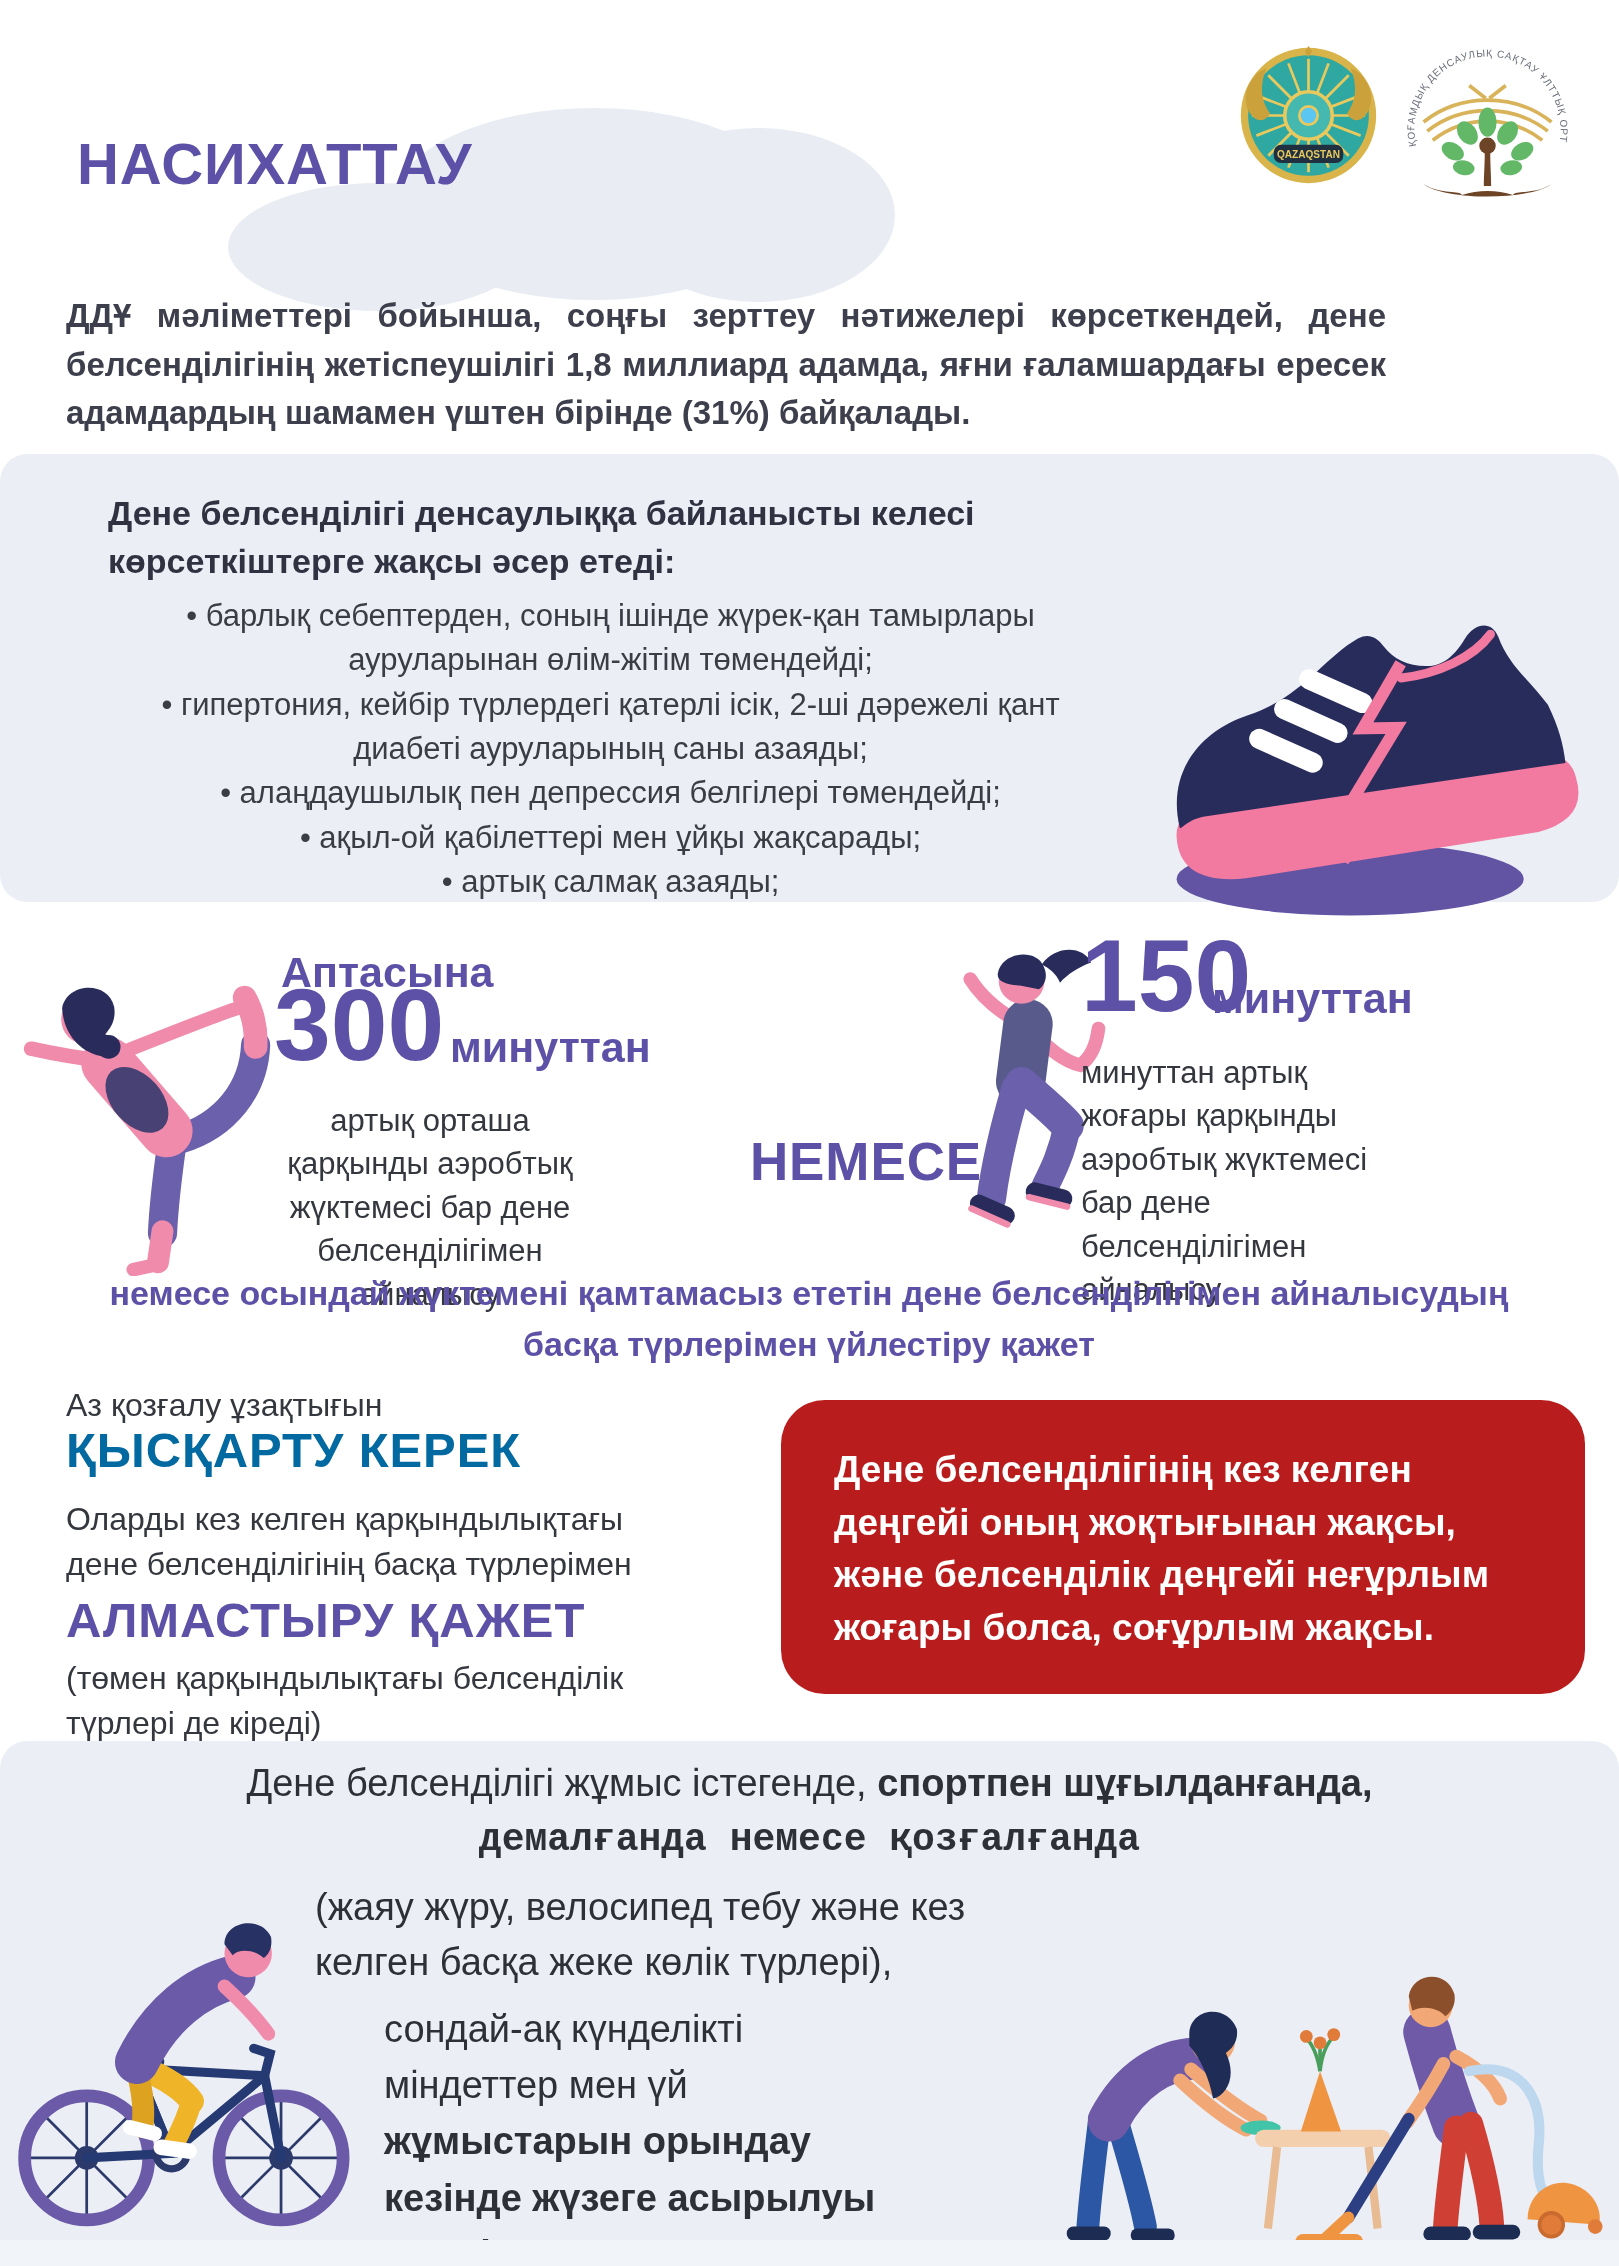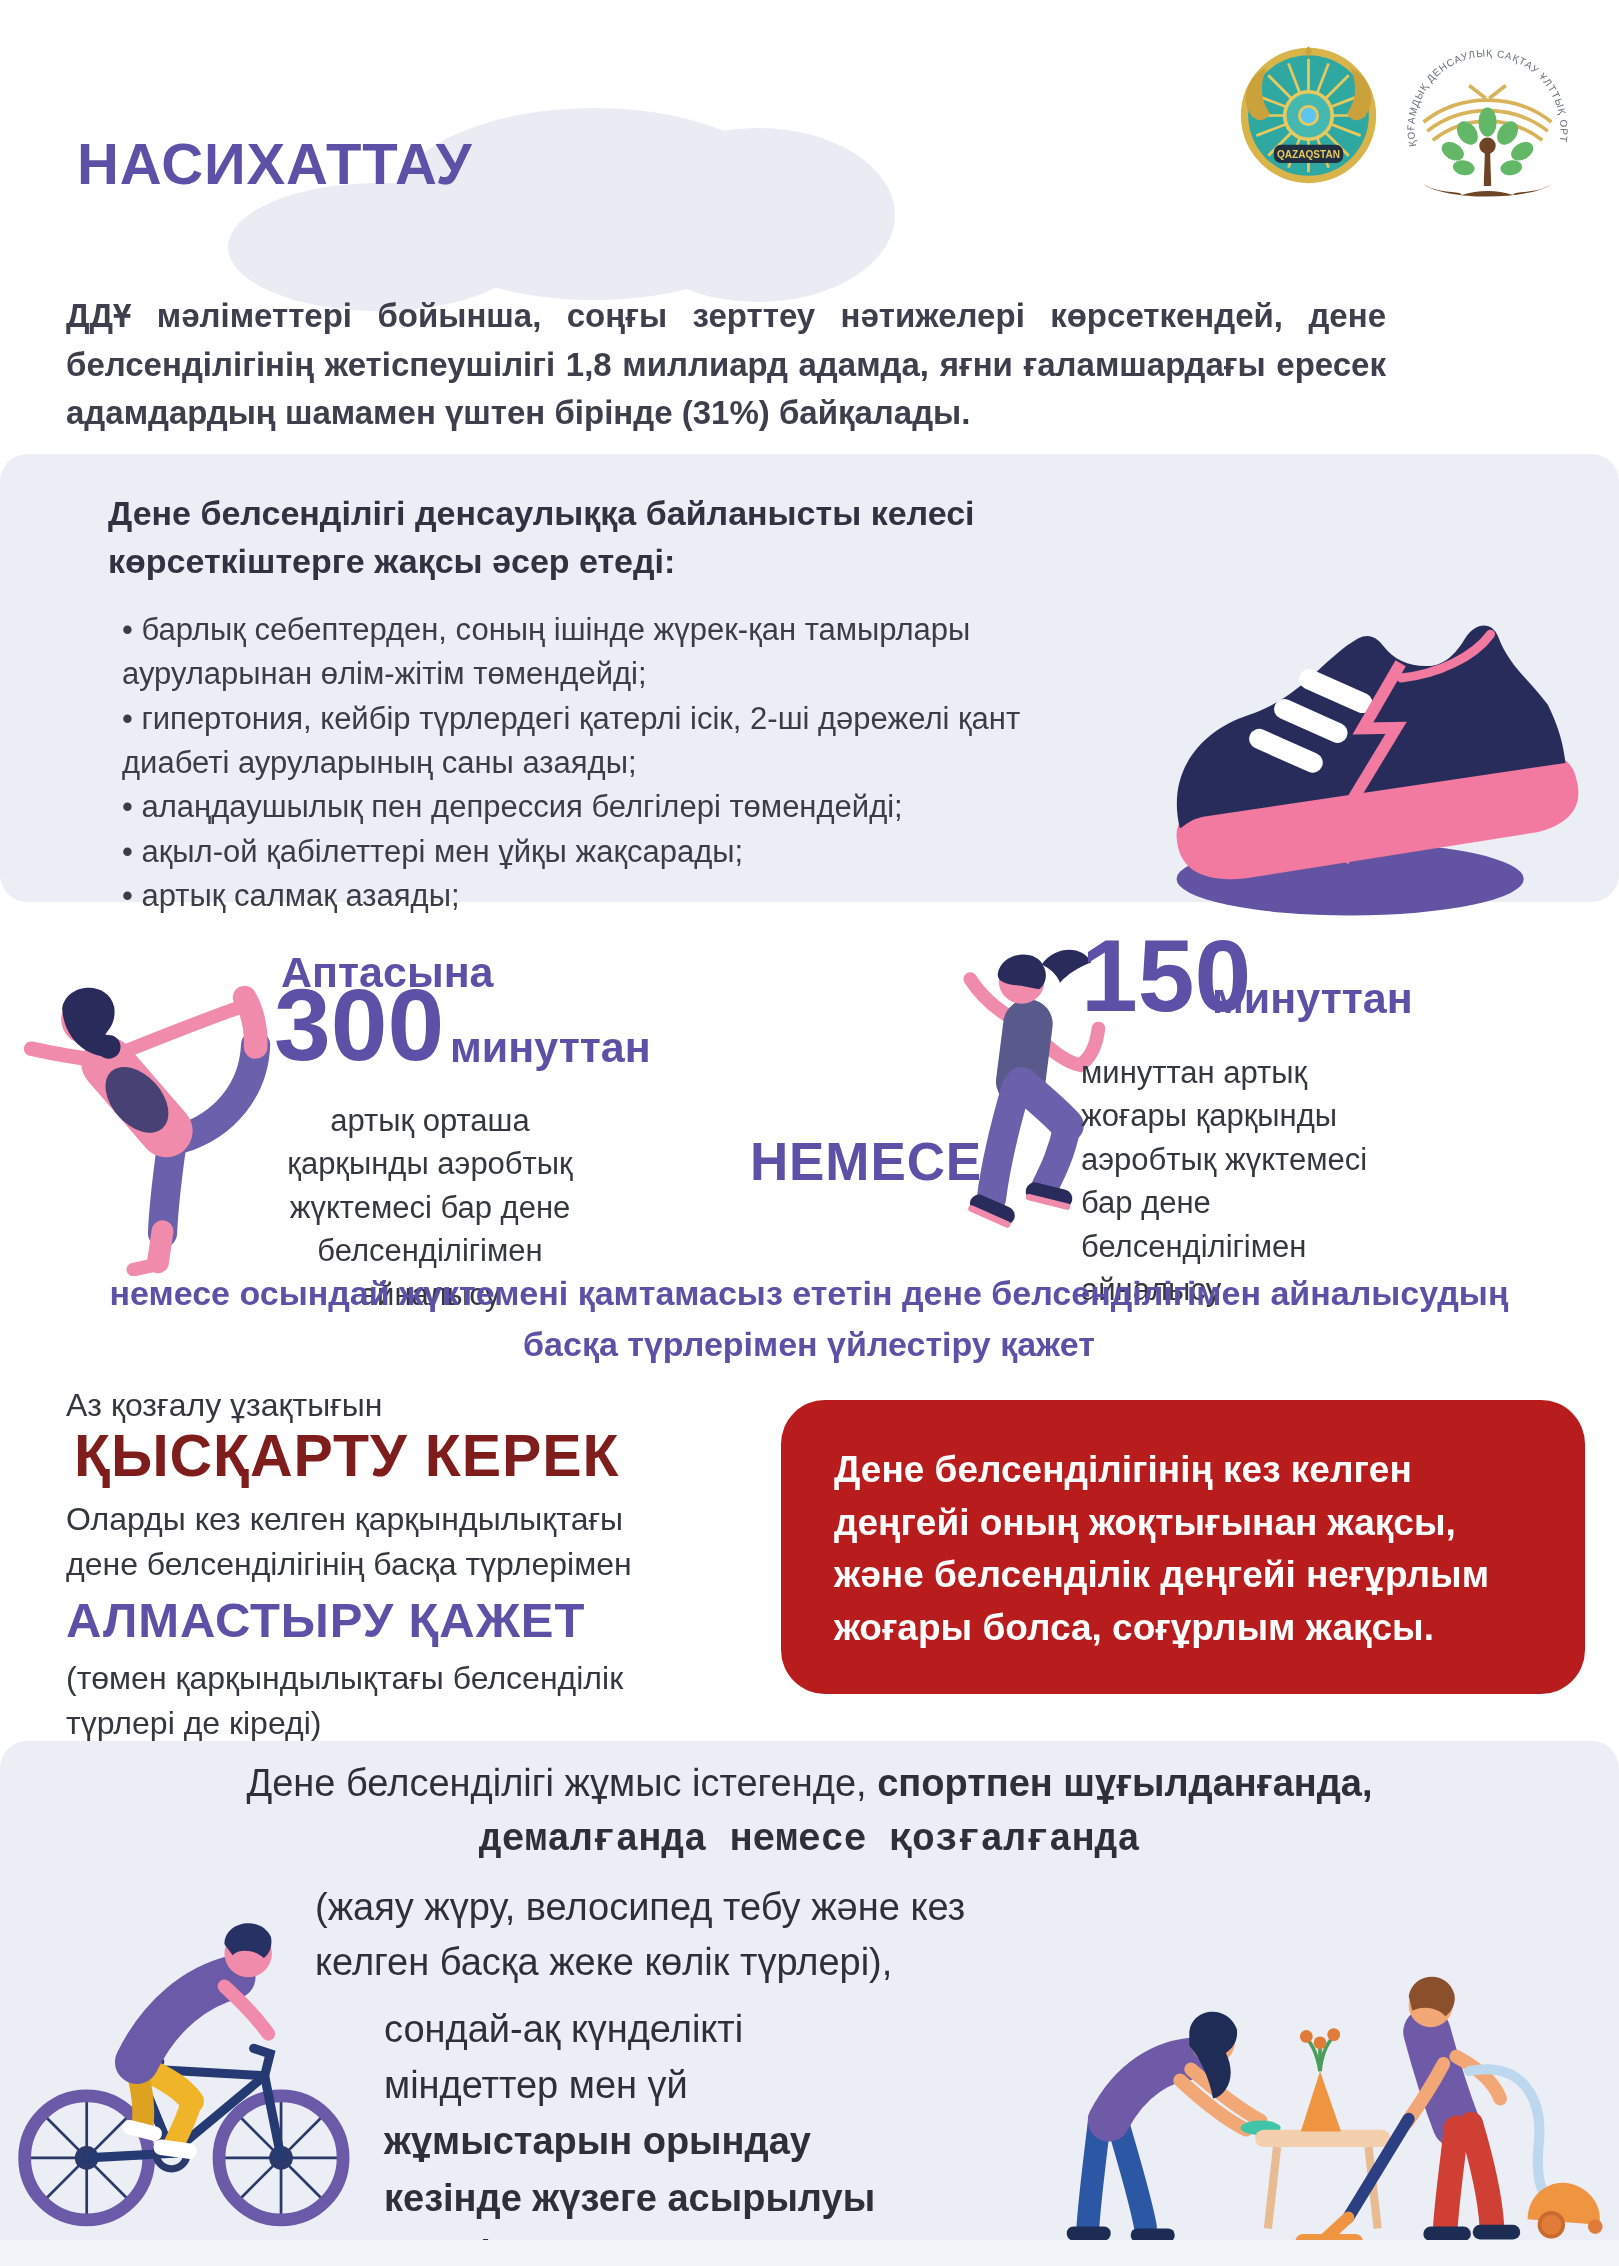--- a/index.html
+++ b/index.html
@@ -13,39 +13,39 @@
   
   .cloud{background:#e9edf3; border-radius:50%;}
   .title1{left:77px; top:58px; font-size:58px; font-weight:800; color:#3f4353; letter-spacing:0.9px;}
   .title2{left:77px; top:130px; font-size:58px; font-weight:800; color:#5c51a6; letter-spacing:0.9px;}
   .intro{left:66px; top:292px; width:1320px; font-size:33px; font-weight:700; color:#3d3f4c;
          line-height:1.47; text-align:justify;}
 
   
   .benefits-bg{left:0; top:454px; width:1619px; height:448px; background:#ebeef4; border-radius:27.4px;}
   .benefits-head{left:108px; top:489px; width:941px; font-size:34px; font-weight:700; color:#303241; line-height:1.42;}
-  .benefits-list{left:108px; top:594px; width:1005px; margin:14px; padding:0; list-style:none;
-                 font-size:31px; color:#3a3c46; line-height:1.43;}
+  .benefits-list{left:108px; top:594px; width:1005px; margin:0; padding:0; list-style:none;
+                 font-size:31px; color:#3a3c46; line-height:1.43;text-align:center;}
   .benefits-list li{margin:0;}
 
   
   .wk-pre{left:281px; top:948px; font-size:43px; font-weight:800; color:#5c51a6;}
   .wk-num-l{left:274px; top:974px; font-size:102px; font-weight:800; color:#5c51a6; line-height:1;}
   .wk-unit-l{left:450px; top:1023px; font-size:43px; font-weight:800; color:#5c51a6;}
   .wk-body-l{left:261px; top:1099px; width:338px; font-size:31px; color:#35373f; line-height:1.4;text-align:center;}
   .wk-or{left:720px; top:1131px; width:292px; text-align:center; font-size:53px; font-weight:800; color:#5c51a6; letter-spacing:0.9px;}
   .wk-num-r{left:1081px; top:925px; font-size:102px; font-weight:800; color:#5c51a6; line-height:1;}
   .wk-unit-r{left:1212px; top:974px; font-size:43px; font-weight:800; color:#5c51a6;}
   .wk-body-r{left:1081px; top:1051px; width:315px; font-size:31px; color:#35373f; line-height:1.4;}
   .wk-note{left:91px; top:1268px; width:1436px; text-align:center; font-size:34px; font-weight:700;
            color:#5c51a6; line-height:1.5;}
 
   
   .sed-lead{left:66px; top:1387px; font-size:32px; color:#35373f;}
-  .sed-a1{left:66px; top:1422px; font-size:59px; font-weight:800; color:#7f1d1d; letter-spacing:0.9px;margin-left:8px;}
+  .sed-a1{left:66px; top:1422px; font-size:49px; font-weight:800; color:#0369a1; letter-spacing:0.9px;}
   .sed-b1{left:66px; top:1497px; width:594px; font-size:32px; color:#35373f; line-height:1.42;}
   .sed-a2{left:66px; top:1592px; font-size:49px; font-weight:800; color:#5c51a6; letter-spacing:0.9px;}
   .sed-b2{left:66px; top:1656px; width:567px; font-size:32px; color:#35373f; line-height:1.42;}
   .callout{left:781px; top:1400px; width:804px; height:294px; background:#b91c1c; border-radius:44px;
            box-sizing:border-box; padding:44px 53px; color:#ffffff; font-size:37px; font-weight:700; line-height:1.42;}
 
   
   .daily-bg{left:0; top:1741px; width:1619px; height:526px; background:#ebeef4; border-radius:27.4px 27.4px 0 0;}
   .daily-l1{left:0; top:1762px; width:1619px; text-align:center; font-size:38px; color:#2e3038;}
   .daily-l1 b, .daily-l2, .tail b{font-weight:800;}

